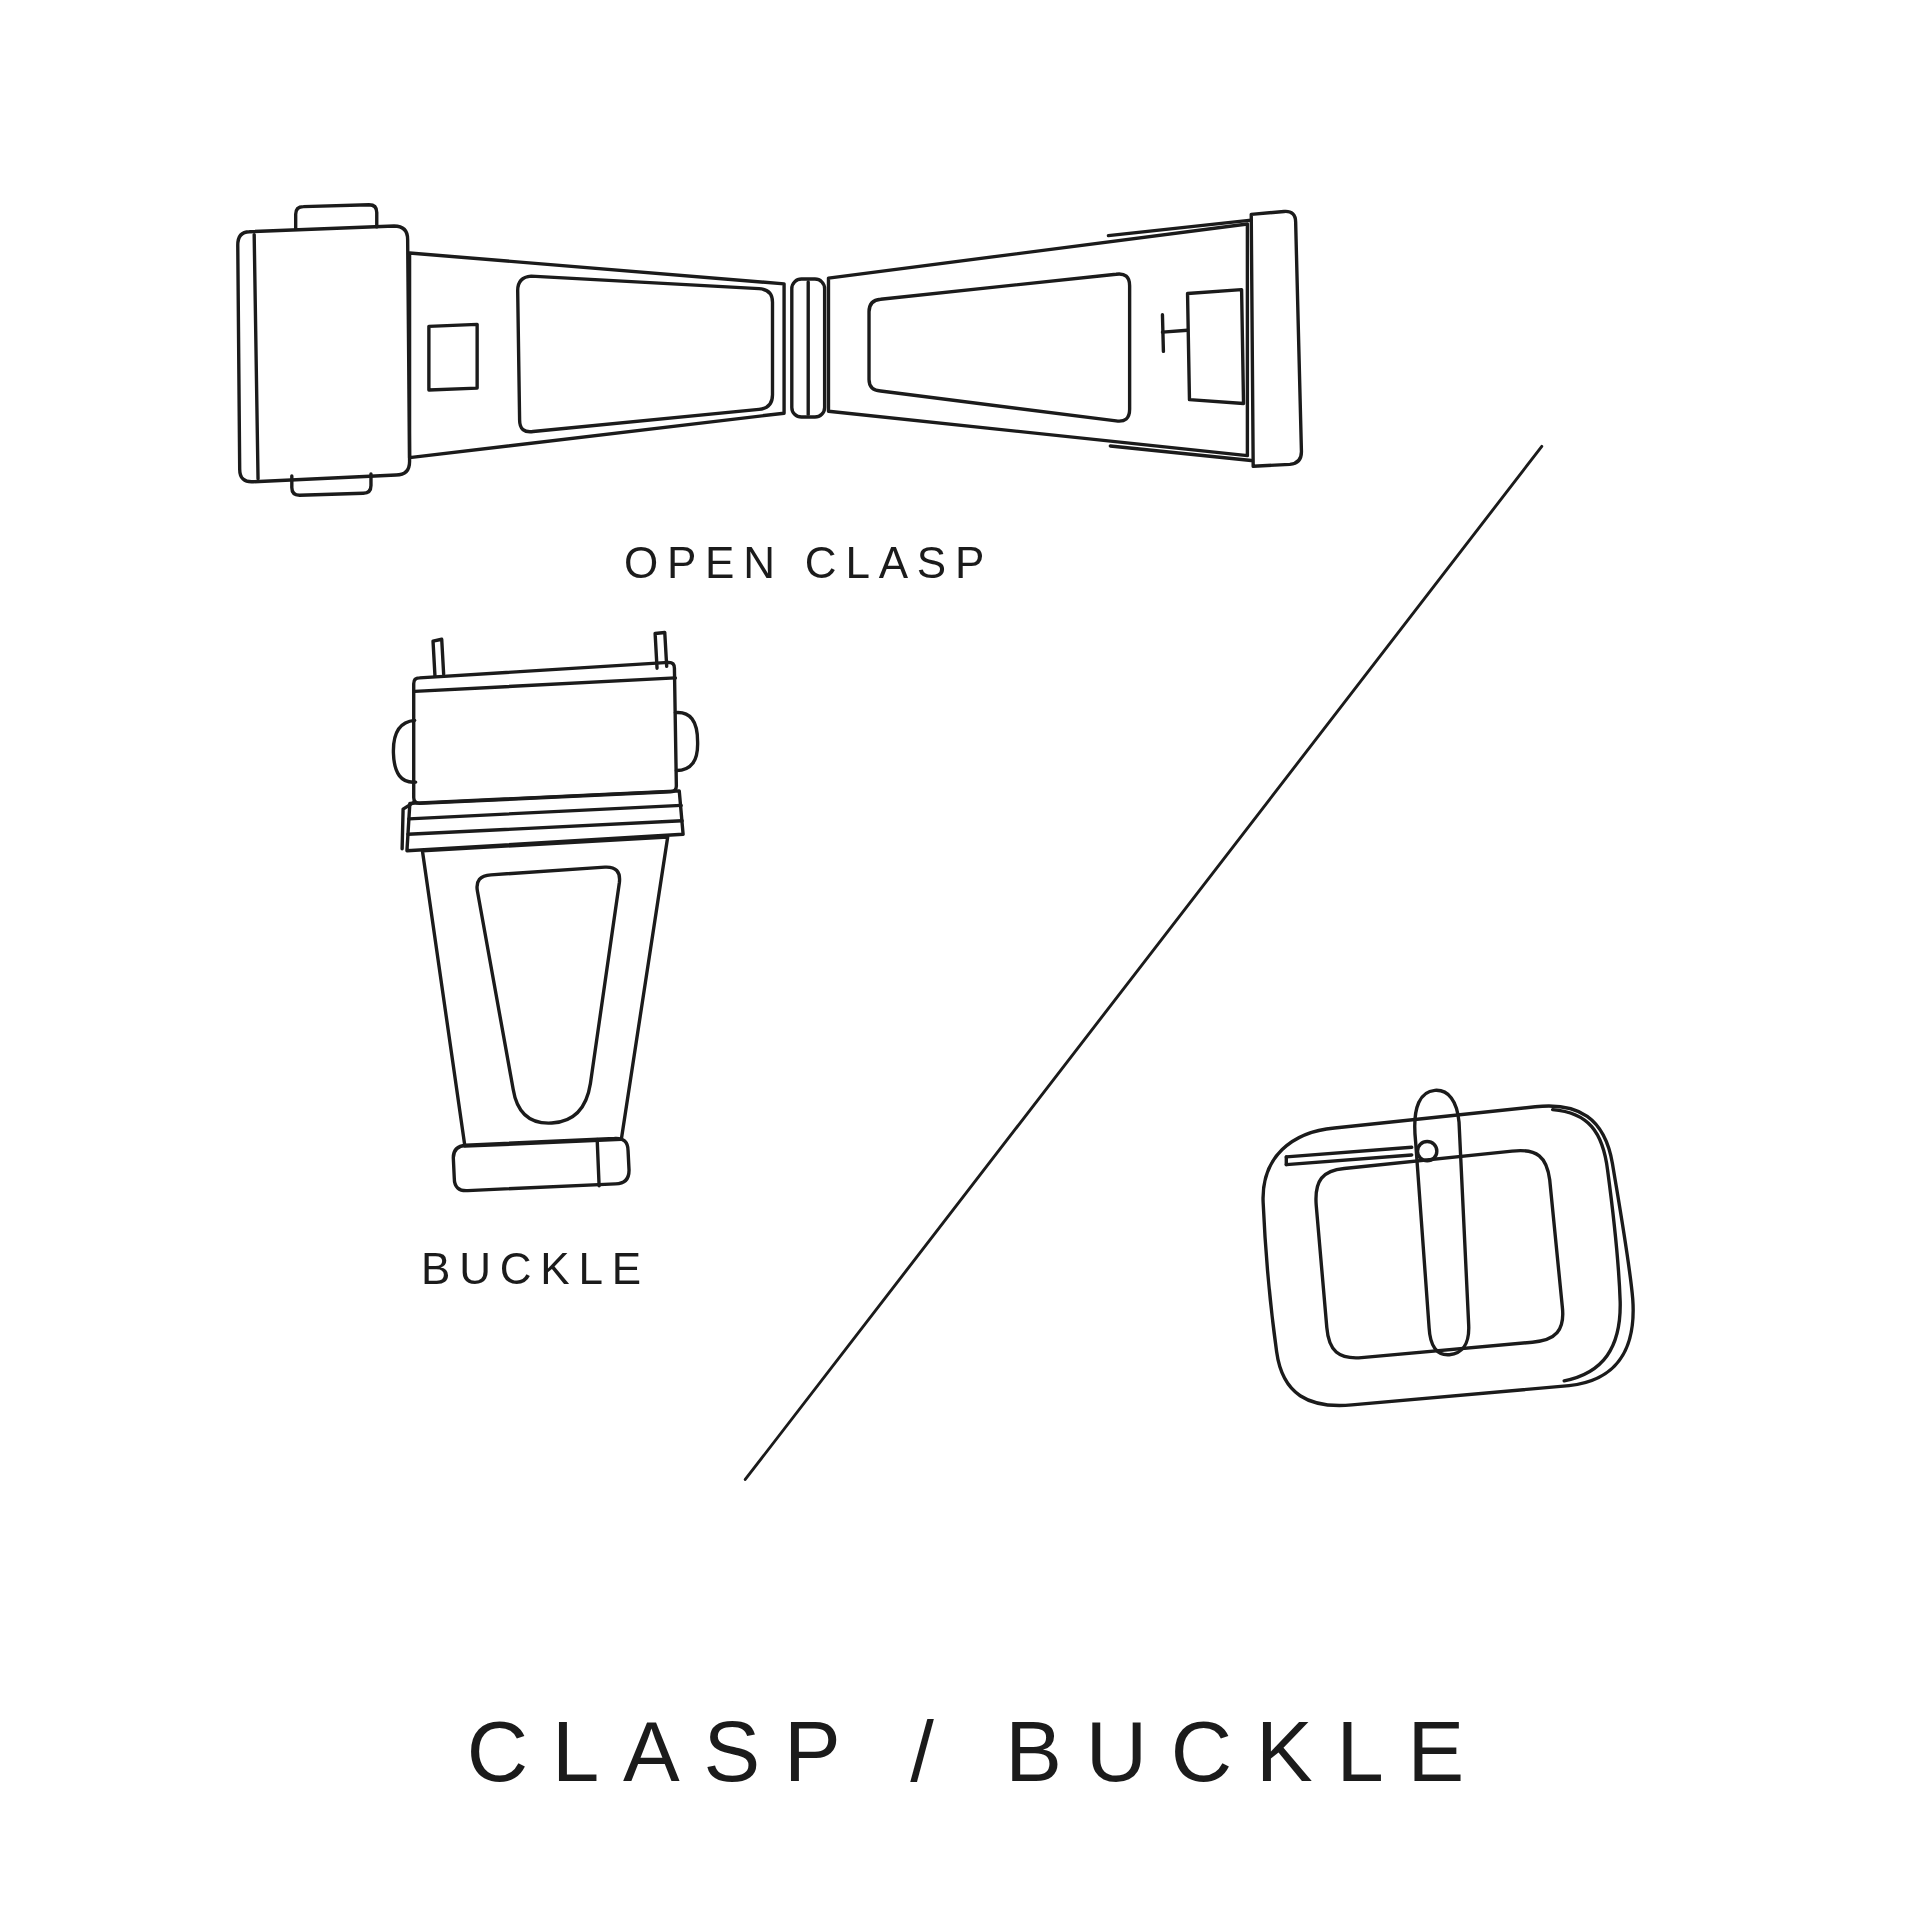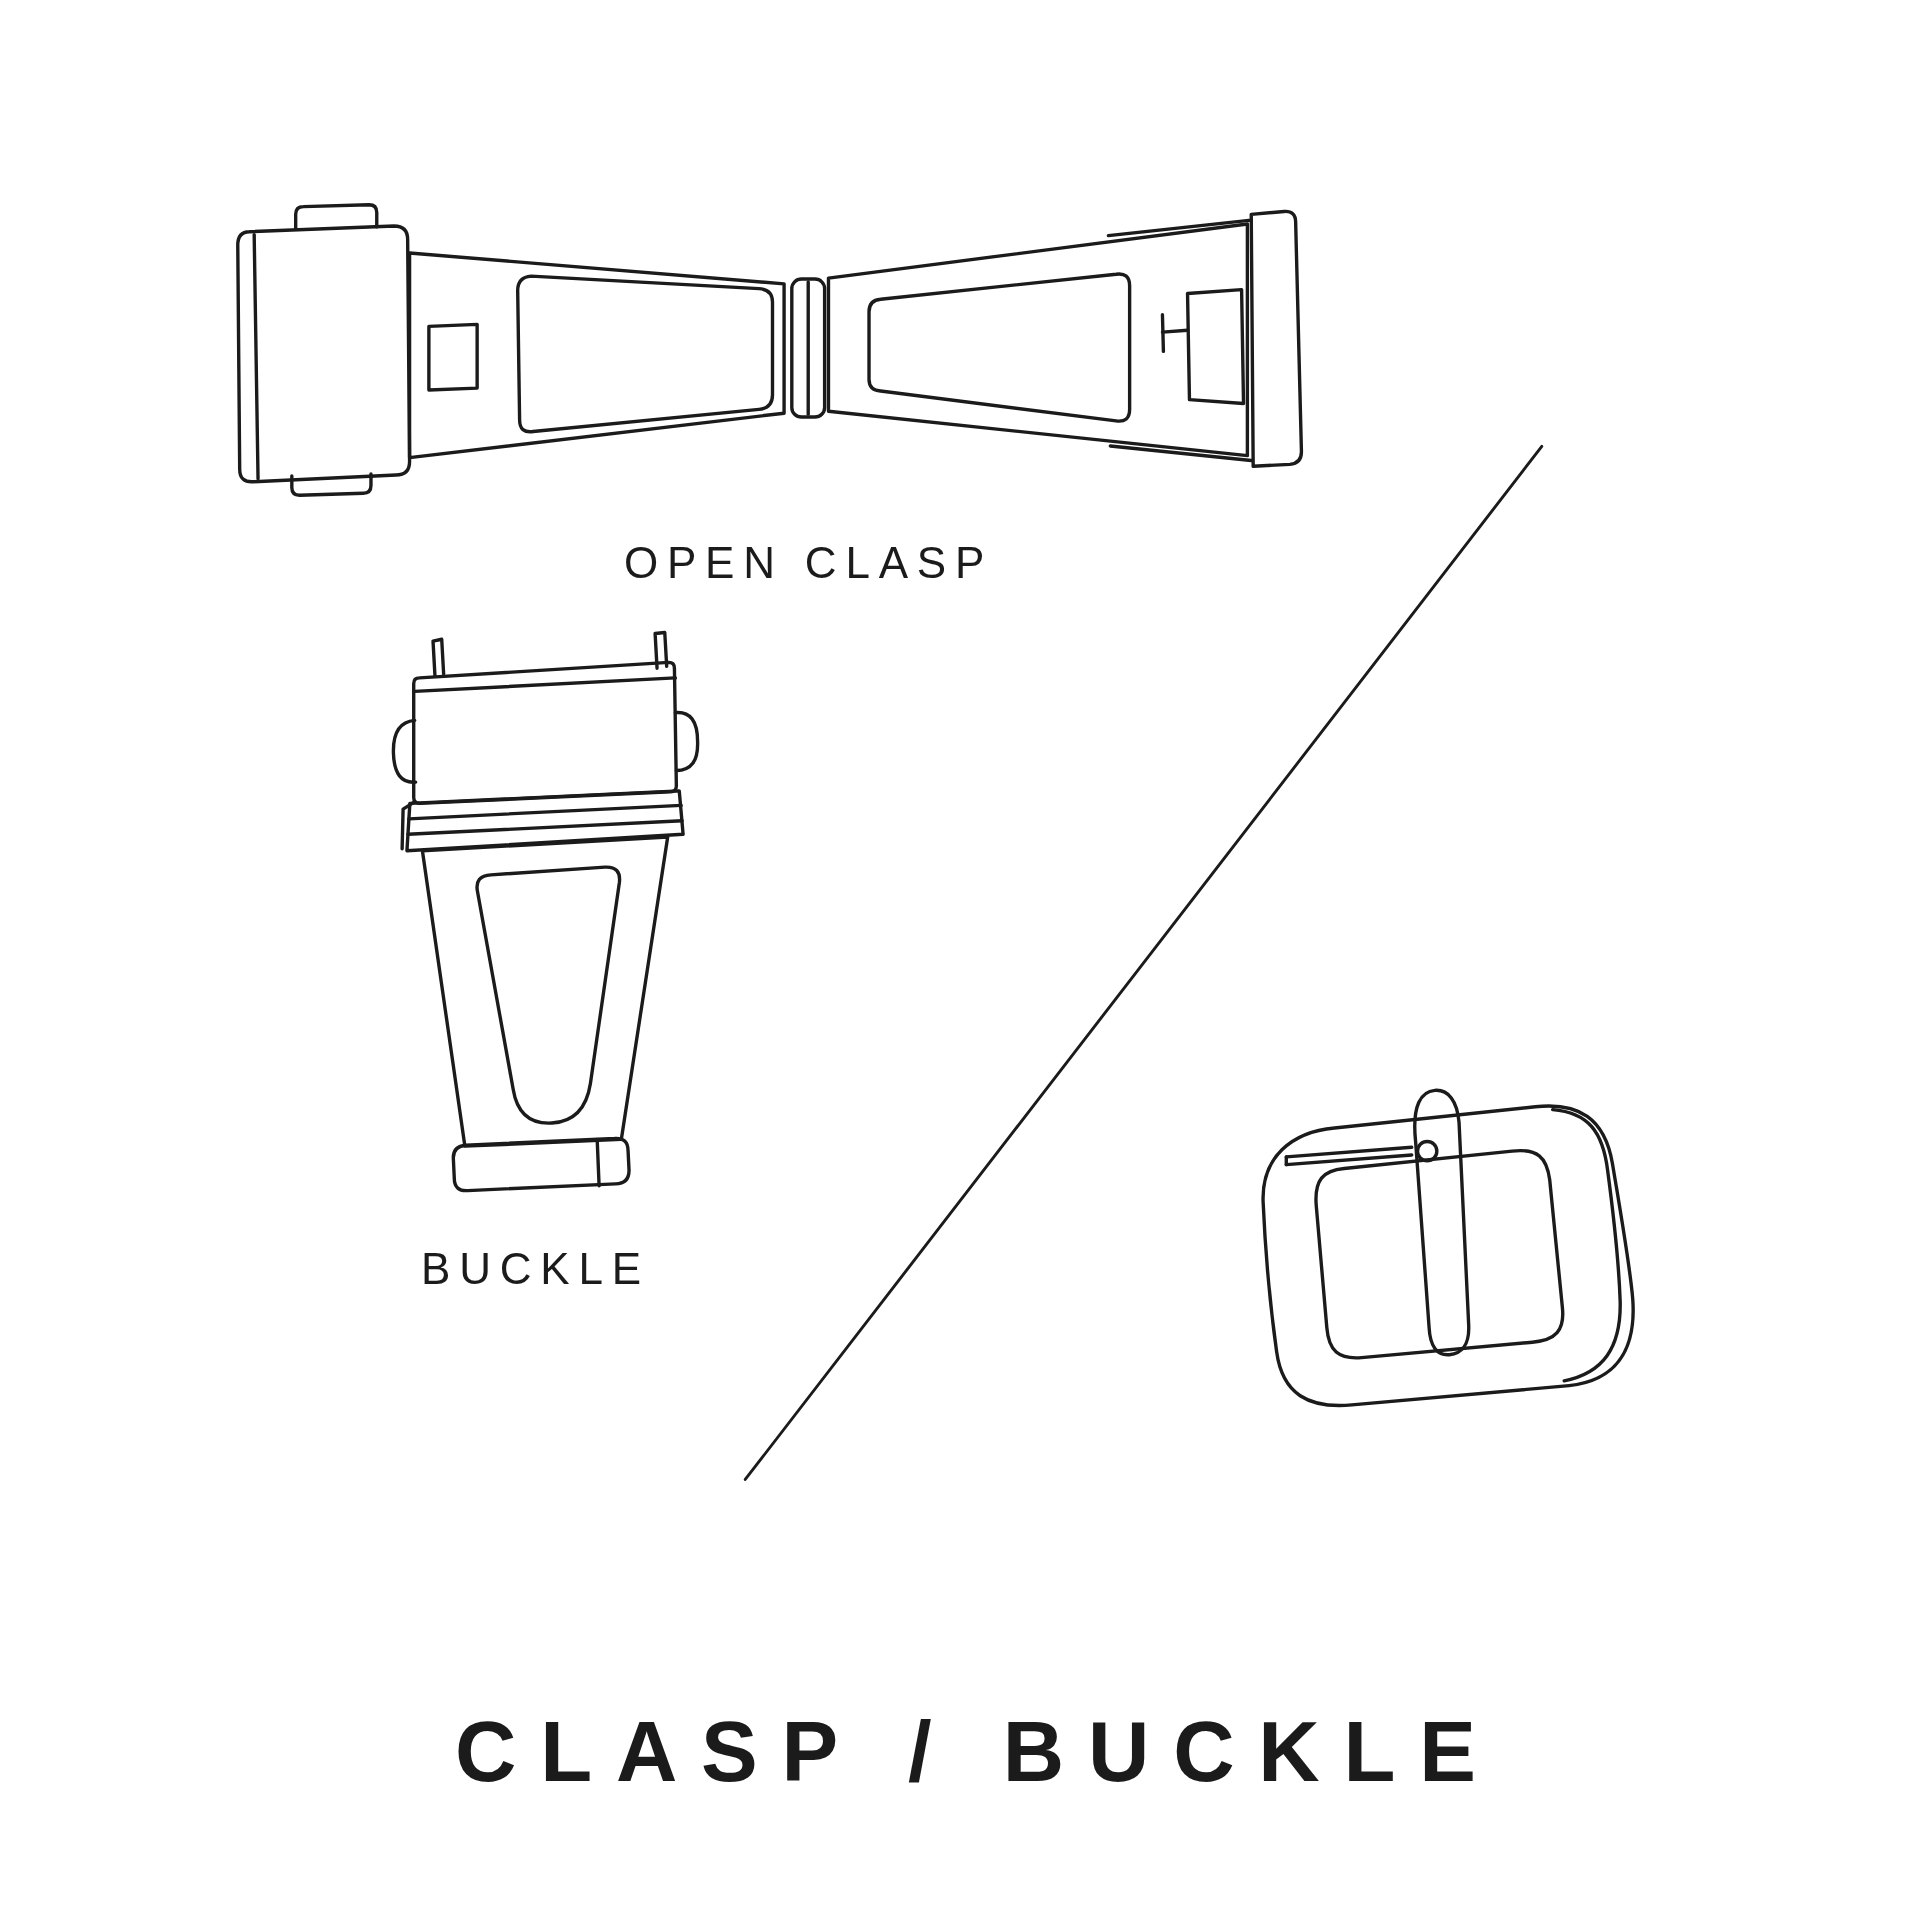--- a/index.html
+++ b/index.html
@@ -45,21 +45,21 @@
     left: 207px;
     top: 1244px;
     width: 657px;
   }
   #page-title {
     position: absolute;
     left: 0;
     top: 1703px;
     width: 1931px;
     text-align: center;
-    font-weight: 700;
+    font-weight: 400;
     font-size: 85px;
     letter-spacing: 0.28em;
     text-indent: 0.28em; 
     color: var(--ink, #1b1b1b);
     white-space: nowrap;
   }
 </style>
 </head>
 <body>
 

